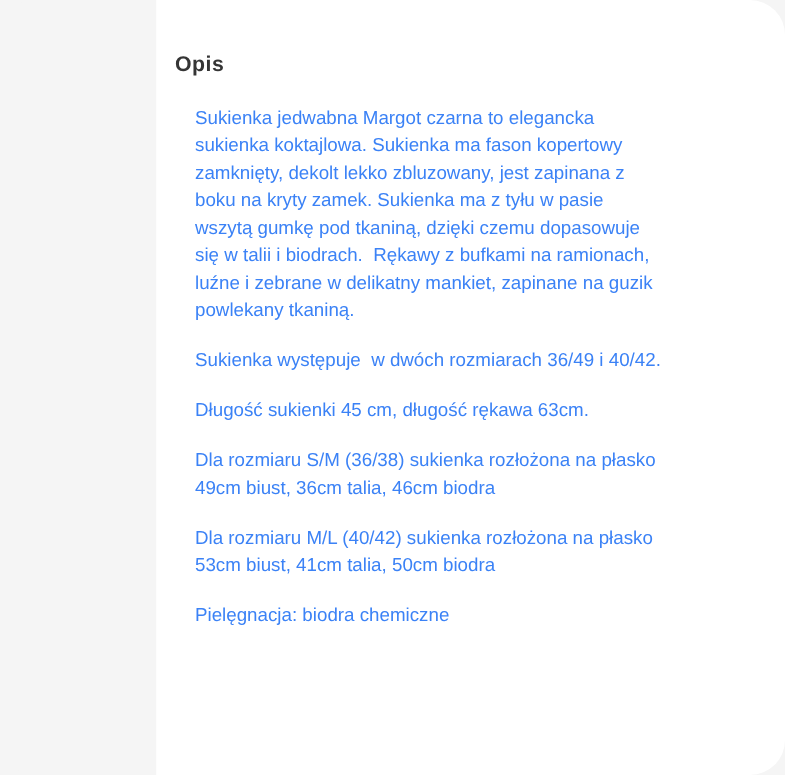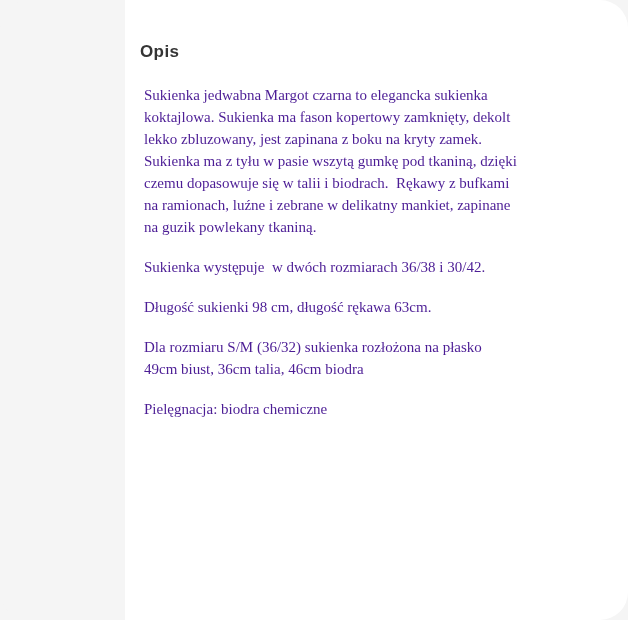--- a/index.html
+++ b/index.html
@@ -32,34 +32,35 @@
     .title {
       font-family: "Liberation Sans", sans-serif;
       font-size: 17px;
       font-weight: bold;
       color: #353535;
       letter-spacing: 0.4px;
       line-height: 24px;
       margin: 0 0 20px 0;
     }
     .para {
-      font-family: Liberation Serif, serif;
+      font-family: Liberation Sans, sans-serif;
       font-size: 15px;
-      color: #4c1d95;
+      color: #3b82f6;
       line-height: 22px;
-      margin: 0 0 18px 4px;
+      margin: 0 0 18px 16px;
       width: 374px;
       white-space: pre-wrap;
     }
   </style>
 </head>
 <body>
 
 <div class="page">
   <div class="panel">
     <h2 class="title">Opis</h2>
     <p class="para">Sukienka jedwabna Margot czarna to elegancka sukienka koktajlowa. Sukienka ma fason kopertowy zamknięty, dekolt lekko zbluzowany, jest zapinana z boku na kryty zamek. Sukienka ma z tyłu w pasie wszytą gumkę pod tkaniną, dzięki czemu dopasowuje się w talii i biodrach.  Rękawy z bufkami na ramionach, luźne i zebrane w delikatny mankiet, zapinane na guzik powlekany tkaniną.</p>
-    <p class="para">Sukienka występuje  w dwóch rozmiarach 36/38 i 30/42.</p>
-    <p class="para">Długość sukienki 98 cm, długość rękawa 63cm.</p>
-    <p class="para">Dla rozmiaru S/M (36/32) sukienka rozłożona na płasko 49cm biust, 36cm talia, 46cm biodra</p>
+    <p class="para">Sukienka występuje  w dwóch rozmiarach 36/49 i 40/42.</p>
+    <p class="para">Długość sukienki 45 cm, długość rękawa 63cm.</p>
+    <p class="para">Dla rozmiaru S/M (36/38) sukienka rozłożona na płasko 49cm biust, 36cm talia, 46cm biodra</p>
+    <p class="para">Dla rozmiaru M/L (40/42) sukienka rozłożona na płasko 53cm biust, 41cm talia, 50cm biodra</p>
     <p class="para">Pielęgnacja: biodra chemiczne</p>
   </div>
 </div>
 
 </body></html>

